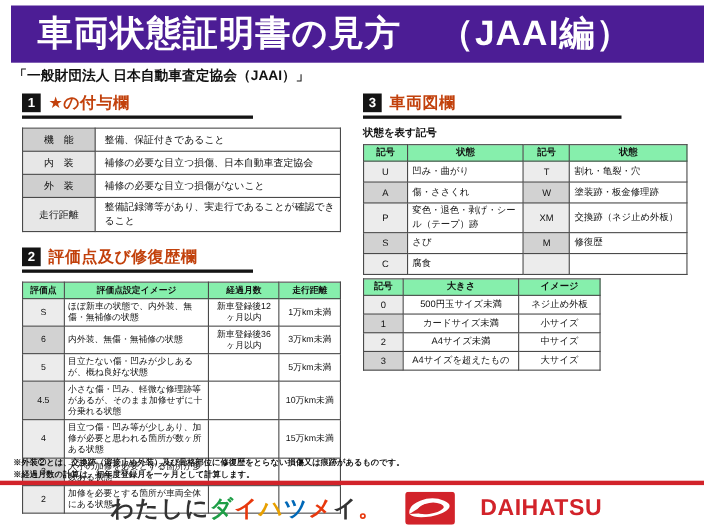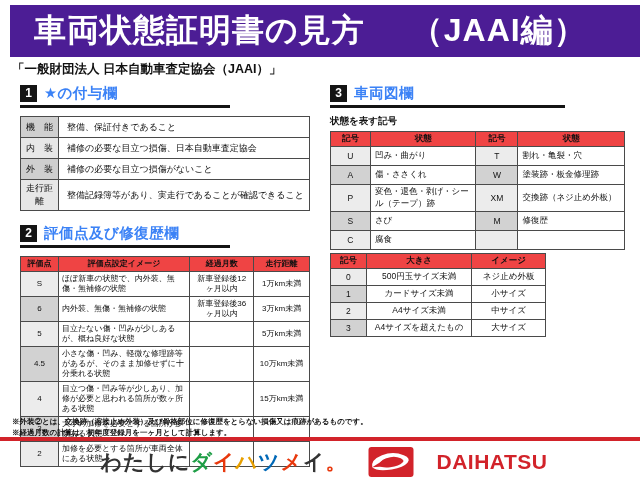--- a/index.html
+++ b/index.html
@@ -7,45 +7,45 @@
     width:640px;height:480px;position:relative;background:#ffffff;
     font-family:"Liberation Sans","DejaVu Sans",sans-serif;color:#111;
     overflow:hidden;
   }
   
   .header-bar{
     position:absolute;top:5px;left:10px;width:630px;height:52px;
     background:#4c1d95;display:flex;align-items:center;box-sizing:border-box;
     padding-left:24px;color:#fff;font-weight:700;font-size:32px;letter-spacing:1px;
   }
-  .header-bar .sub{margin-left:46px;}
+  .header-bar .sub{margin-left:34px;}
   .association{
     position:absolute;top:61px;left:12px;font-size:12.5px;font-weight:700;color:#111;
   }
   
   .col-left{position:absolute;top:84px;left:20px;width:290px;}
   .col-right{position:absolute;top:84px;left:330px;width:295px;}
   
   .sec-head{display:flex;align-items:center;gap:7px;height:18px;}
   .sec-num{
     width:17px;height:17px;background:#141414;color:#fff;font-size:12px;font-weight:700;
     display:flex;align-items:center;justify-content:center;flex:0 0 auto;
   }
-  .sec-title{font-size:14.5px;font-weight:700;color:#3b82f6;letter-spacing:0.5px;}
+  .sec-title{font-size:14.5px;font-weight:700;color:#c2410c;letter-spacing:0.5px;}
   .sec-underline{height:3px;background:#141414;margin-top:3px;}
   .w210{width:210px;}
   .w235{width:235px;}
   
   table{border-collapse:collapse;}
   td,th{border:1px solid #4a4a4a;box-sizing:border-box;}
-  th{background:#ef4444;font-weight:700;text-align:center;font-family:Liberation Serif, serif;}
+  th{background:#86efac;font-weight:700;text-align:center;font-family:Liberation Serif, serif;}
   
   .t1{width:290px;margin-top:8px;font-size:9px;}
   .t1 td{height:21px;padding:2px 4px;}
-  .t1 td:first-child{width:38px;text-align:center;}
+  .t1 td:first-child{width:66px;text-align:center;}
   .t1 tr:nth-child(odd) td:first-child{background:#cfcfcf;}
   .t1 tr:nth-child(even) td:first-child{background:#e7e7e7;}
   .t1 td:last-child{padding-left:8px;}
   
   .sec2{margin-top:13px;}
   .t2{width:290px;margin-top:8px;font-size:8px;line-height:1.25;}
   .t2 th{height:15px;font-size:8px;}
   .t2 td{padding:2px 3px;text-align:center;}
   .t2 td:nth-child(2){text-align:left;}
   .t2 tr:nth-child(odd) td:first-child{background:#ececec;}

